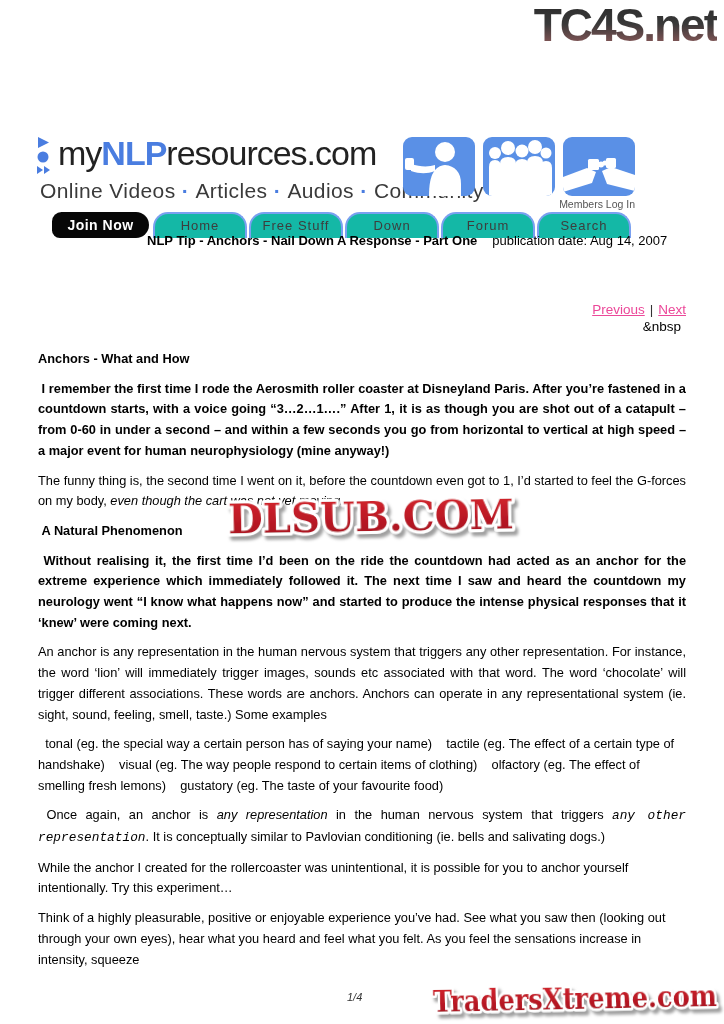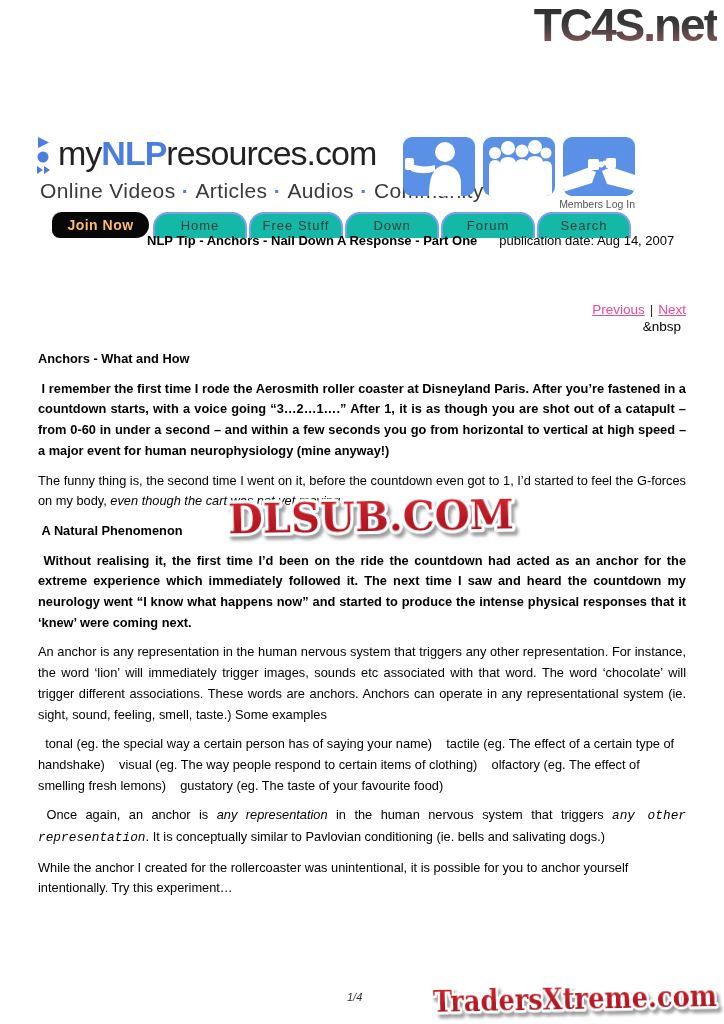--- a/index.html
+++ b/index.html
@@ -27,35 +27,35 @@
 
   
   .img-strip { position:absolute; left:403px; top:137px; display:flex; gap:8px; }
   .img-tile { width:72px; height:59px; background:#5a90e6; border-radius:9px; overflow:hidden; cursor:pointer; }
   .members { position:absolute; top:198px; left:403px; width:232px; text-align:right;
              font-size:10.5px; color:#555; cursor:pointer; }
 
   
   .navbar { position:absolute; left:52px; top:212px; display:flex; align-items:flex-end; }
   .join {
-    width:97px; height:26px; background:#070707; color:#fdba74; font-weight:bold;
+    width:97px; height:26px; background:#070707; color:#ffffff; font-weight:bold;
     font-size:14px; letter-spacing:.5px; text-align:center; line-height:26px;
     border-radius:11px 15px 15px 9px; margin-right:4px; cursor:pointer;
   }
   .tab {
     width:94px; height:26px; box-sizing:border-box; background:#14b8a6;
     border:2px solid #7aa0f0; border-bottom:none; border-radius:15px 15px 0 0;
     text-align:center; line-height:24px; font-size:13px; color:#3d3d3d;
     letter-spacing:1px; margin-right:2px; cursor:pointer;
   }
 
   
   .title-row { position:absolute; left:147px; top:233px; font-size:13px; white-space:nowrap; }
   .title-bold { font-weight:bold; }
-  .pub-date { margin-left:22px;text-align:right; }
+  .pub-date { margin-left:15px;text-align:right; }
 
   
   .pager { position:absolute; right:38px; top:302px; text-align:right; font-size:13.5px; }
   .pager a { color:#ec4899; text-decoration:underline; cursor:pointer; }
   .pager .sep { color:#333; margin:0 5px; }
   .nbsp-line { margin-top:2px; padding-right:5px; color:#000; }
 
   
   .article { position:absolute; left:38px; top:349px; width:648px;
              font-size:12.8px; line-height:20.7px; color:#000; }
@@ -154,20 +154,21 @@
   <div class="article">
       <p class="blk heading" style="text-align: left;"><span>Anchors - What and How</span></p>
       <p class="blk para bold" style="text-align: justify;"><span>&nbsp;I remember the first time I rode the Aerosmith roller coaster at Disneyland Paris. After you’re fastened in a countdown starts, with a voice going “3…2…1….” After 1, it is as though you are shot out of a catapult – from 0-60 in under a second – and within a few seconds you go from horizontal to vertical at high speed – a major event for human neurophysiology (mine anyway!)</span></p>
       <p class="blk para" style="text-align: justify;"><span>The funny thing is, the second time I went on it, before the countdown even got to 1, I’d started to feel the G-forces on my body, </span><span style="font-style: italic;">even though the cart was not yet moving.</span></p>
       <p class="blk heading" style="text-align: left;"><span>&nbsp;A Natural Phenomenon</span></p>
       <p class="blk para bold" style="text-align: justify;"><span>&nbsp;Without realising it, the first time I’d been on the ride the countdown had acted as an anchor for the extreme experience which immediately followed it. The next time I saw and heard the countdown my neurology went “I know what happens now” and started to produce the intense physical responses that it ‘knew’ were coming next.</span></p>
       <p class="blk para" style="text-align: justify;"><span>An anchor is any representation in the human nervous system that triggers any other representation. For instance, the word ‘lion’ will immediately trigger images, sounds etc associated with that word. The word ‘chocolate’ will trigger different associations. These words are anchors. Anchors can operate in any representational system (ie. sight, sound, feeling, smell, taste.) Some examples</span></p>
       <p class="blk para prewrap" style="text-align: left;"><span>  tonal (eg. the special way a certain person has of saying your name)    tactile (eg. The effect of a certain type of handshake)    visual (eg. The way people respond to certain items of clothing)    olfactory (eg. The effect of smelling fresh lemons)    gustatory (eg. The taste of your favourite food)</span></p>
       <p class="blk para" style="text-align: justify;"><span>&nbsp;Once again, an anchor is </span><span style="font-style: italic;">any representation</span><span> in the human nervous system that triggers </span><span style="font-style: italic; font-family: Liberation Mono, monospace;">any other representation</span><span>. It is conceptually similar to Pavlovian conditioning (ie. bells and salivating dogs.)</span></p>
       <p class="blk para" style="text-align: left;"><span>While the anchor I created for the rollercoaster was unintentional, it is possible for you to anchor yourself intentionally. Try this experiment…</span></p>
+      <p class="blk para" style="text-align: left;"><span>Think of a highly pleasurable, positive or enjoyable experience you’ve had. See what you saw then (looking out through your own eyes), hear what you heard and feel what you felt. As you feel the sensations increase in intensity, squeeze</span></p>
     </div>
 
   <div class="wm" id="wm-center">
     <svg width="310" height="58">
       <defs>
         <linearGradient id="redg" x1="0" y1="0" x2="0" y2="1">
           <stop offset="0" stop-color="#d8262f"></stop>
           <stop offset="1" stop-color="#a10f1d"></stop>
         </linearGradient>
         <filter id="wmshadow" x="-20%" y="-20%" width="140%" height="160%">

